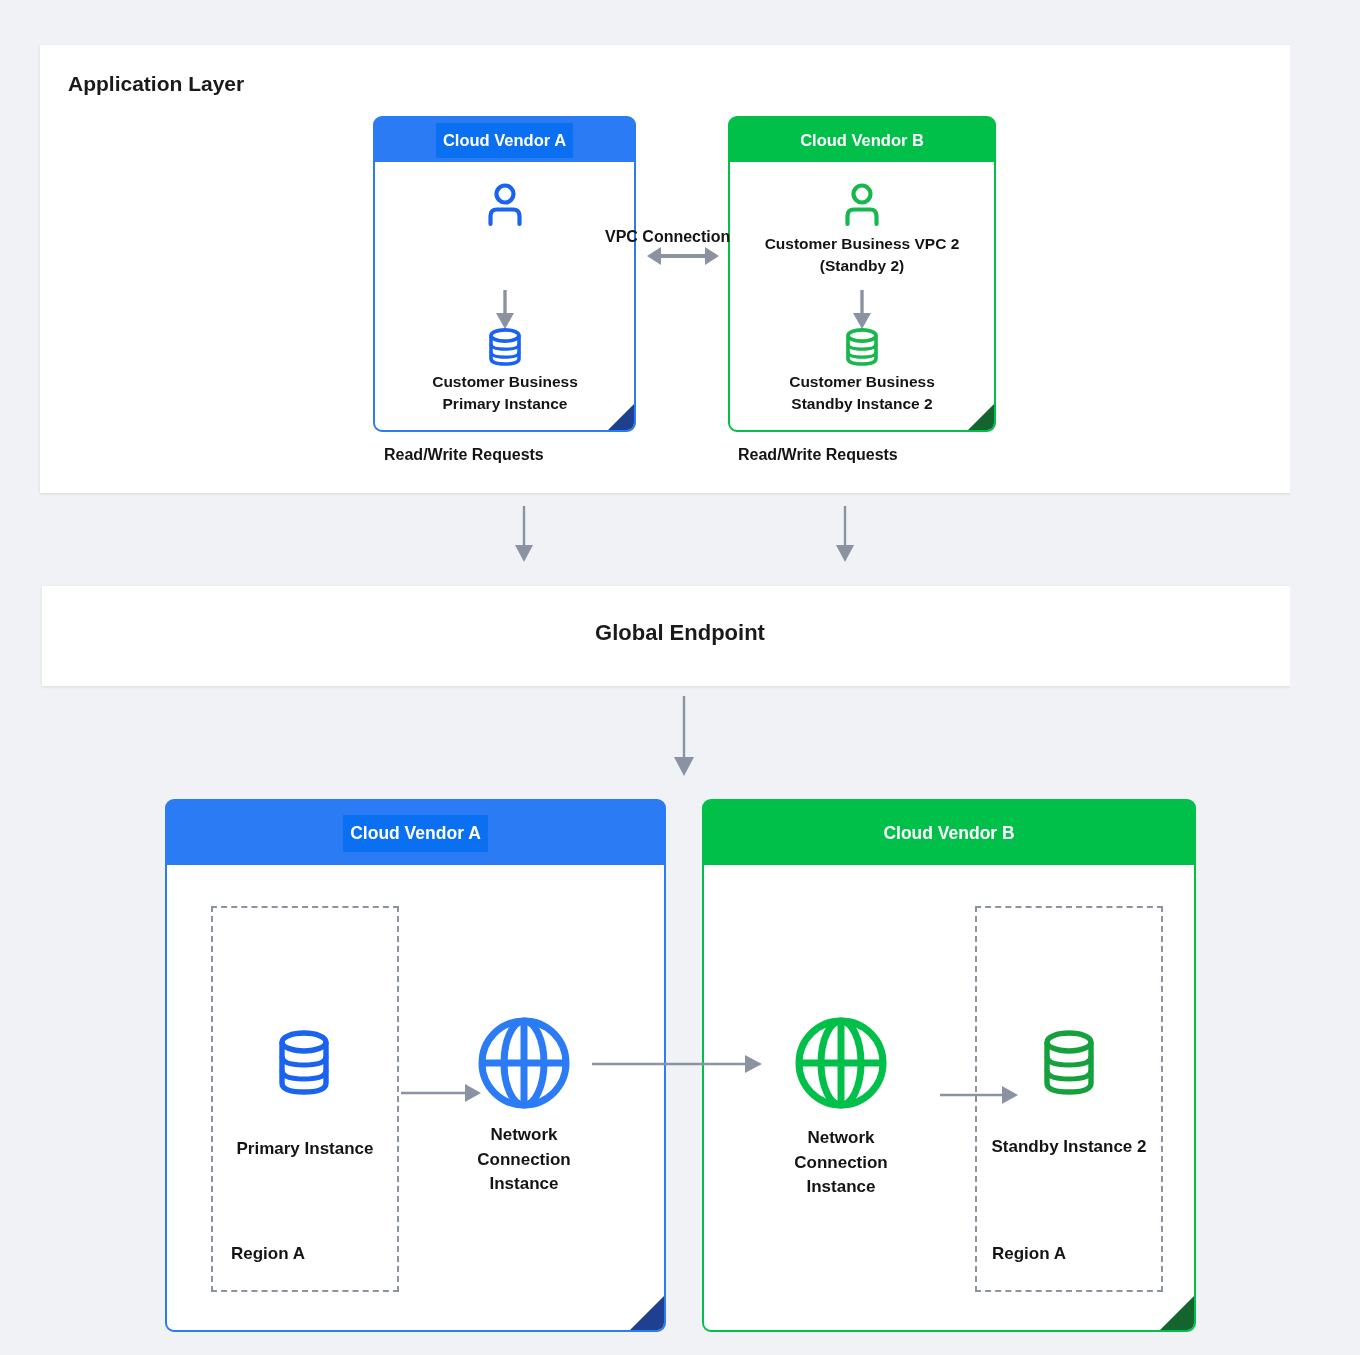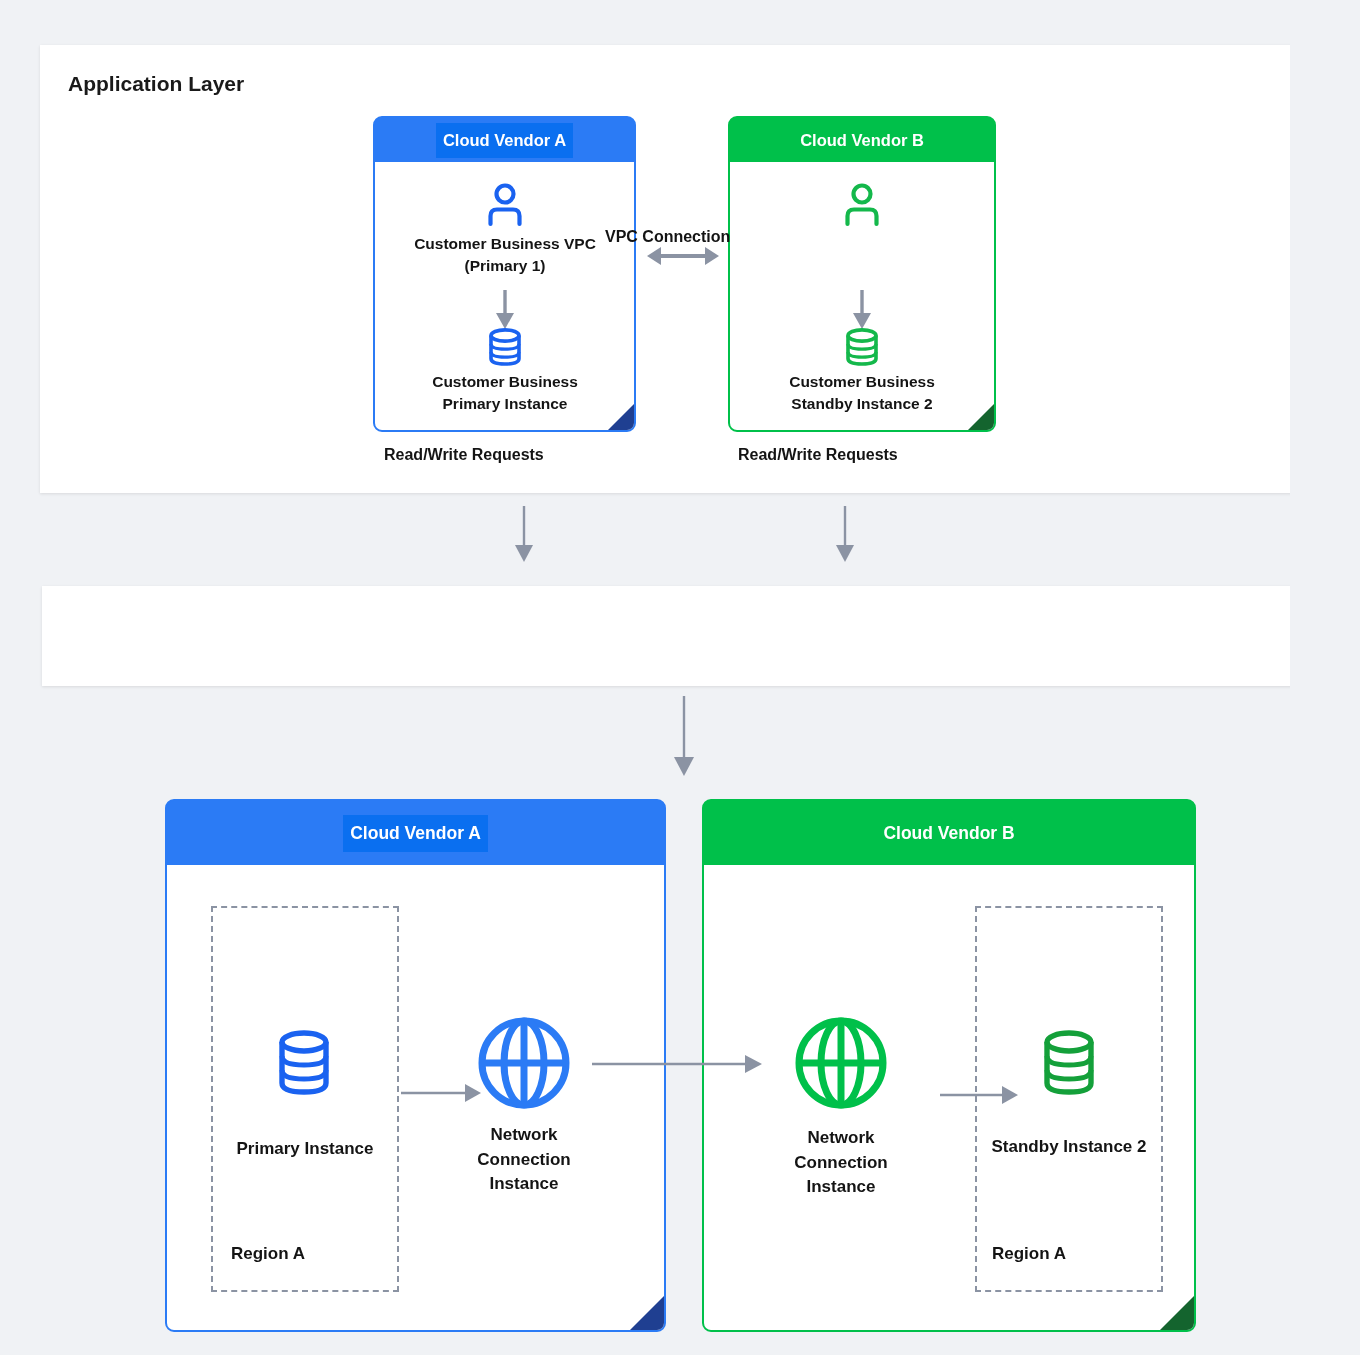--- a/index.html
+++ b/index.html
@@ -131,22 +131,20 @@
       <div class="fold small blue"></div>
     </div>
   </div>
 
   <div class="icon-wrap" style="left:481px; top:160px; width:48px; height:48px;">
     <svg width="48" height="48" viewBox="0 0 48 48">
       <circle cx="24" cy="14" r="8.5" fill="none" stroke="#1a62f0" stroke-width="4.2"></circle>
       <path d="M9.5 44 L9.5 36 Q9.5 29.5 16 29.5 L32 29.5 Q38.5 29.5 38.5 36 L38.5 44" fill="none" stroke="#1a62f0" stroke-width="4.2" stroke-linecap="round"></path>
     </svg>
   </div>
-  <div class="node-label" style="left:384px; top:213px; width:242px;">Customer Business VPC
-(Primary 1)</div>
 
   <svg class="deco" style="left:488px; top:268px;" width="34" height="46">
     <line x1="17" y1="2" x2="17" y2="26" stroke="#8b93a3" stroke-width="3.4"></line>
     <polygon points="8,25 26,25 17,41" fill="#8b93a3"></polygon>
   </svg>
 
   <div class="icon-wrap" style="left:481px; top:303px; width:48px; height:48px;">
     <svg width="48" height="48" viewBox="0 0 48 48">
       <ellipse cx="24" cy="12.5" rx="14" ry="5.6" fill="none" stroke="#1a62f0" stroke-width="3.6"></ellipse>
       <path d="M10 12.5 L10 35.5 Q10 41 24 41 Q38 41 38 35.5 L38 12.5" fill="none" stroke="#1a62f0" stroke-width="3.6"></path>
@@ -167,20 +165,22 @@
       <div class="fold small green"></div>
     </div>
   </div>
 
   <div class="icon-wrap" style="left:838px; top:160px; width:48px; height:48px;">
     <svg width="48" height="48" viewBox="0 0 48 48">
       <circle cx="24" cy="14" r="8.5" fill="none" stroke="#14b84b" stroke-width="4.2"></circle>
       <path d="M9.5 44 L9.5 36 Q9.5 29.5 16 29.5 L32 29.5 Q38.5 29.5 38.5 36 L38.5 44" fill="none" stroke="#14b84b" stroke-width="4.2" stroke-linecap="round"></path>
     </svg>
   </div>
+  <div class="node-label" style="left:738px; top:213px; width:248px;">Customer Business VPC 2
+(Standby 2)</div>
 
   <svg class="deco" style="left:845px; top:268px;" width="34" height="46">
     <line x1="17" y1="2" x2="17" y2="26" stroke="#8b93a3" stroke-width="3.4"></line>
     <polygon points="8,25 26,25 17,41" fill="#8b93a3"></polygon>
   </svg>
 
   <div class="icon-wrap" style="left:838px; top:303px; width:48px; height:48px;">
     <svg width="48" height="48" viewBox="0 0 48 48">
       <ellipse cx="24" cy="12.5" rx="14" ry="5.6" fill="none" stroke="#14b84b" stroke-width="3.6"></ellipse>
       <path d="M10 12.5 L10 35.5 Q10 41 24 41 Q38 41 38 35.5 L38 12.5" fill="none" stroke="#14b84b" stroke-width="3.6"></path>
@@ -203,20 +203,21 @@
   <svg class="deco" style="left:507px; top:486px;" width="34" height="62">
     <line x1="17" y1="0" x2="17" y2="40" stroke="#8b93a3" stroke-width="2.4"></line>
     <polygon points="8,39 26,39 17,56" fill="#8b93a3"></polygon>
   </svg>
   <svg class="deco" style="left:828px; top:486px;" width="34" height="62">
     <line x1="17" y1="0" x2="17" y2="40" stroke="#8b93a3" stroke-width="2.4"></line>
     <polygon points="8,39 26,39 17,56" fill="#8b93a3"></polygon>
   </svg>
 
   <div class="panel" id="global-endpoint-panel"></div>
+  <div class="panel-title" id="global-endpoint-title">Global Endpoint</div>
 
   <svg class="deco" style="left:667px; top:676px;" width="34" height="86">
     <line x1="17" y1="0" x2="17" y2="62" stroke="#8b93a3" stroke-width="2.4"></line>
     <polygon points="7,61 27,61 17,80" fill="#8b93a3"></polygon>
   </svg>
 
   <div class="vendor-card blue" style="left:165px; top:779px; width:501px; height:533px;">
     <div class="vendor-header" style="height:64px;">
       <span class="hdr-text" style="font-size:17.5px;">Cloud Vendor A</span>
     </div>

